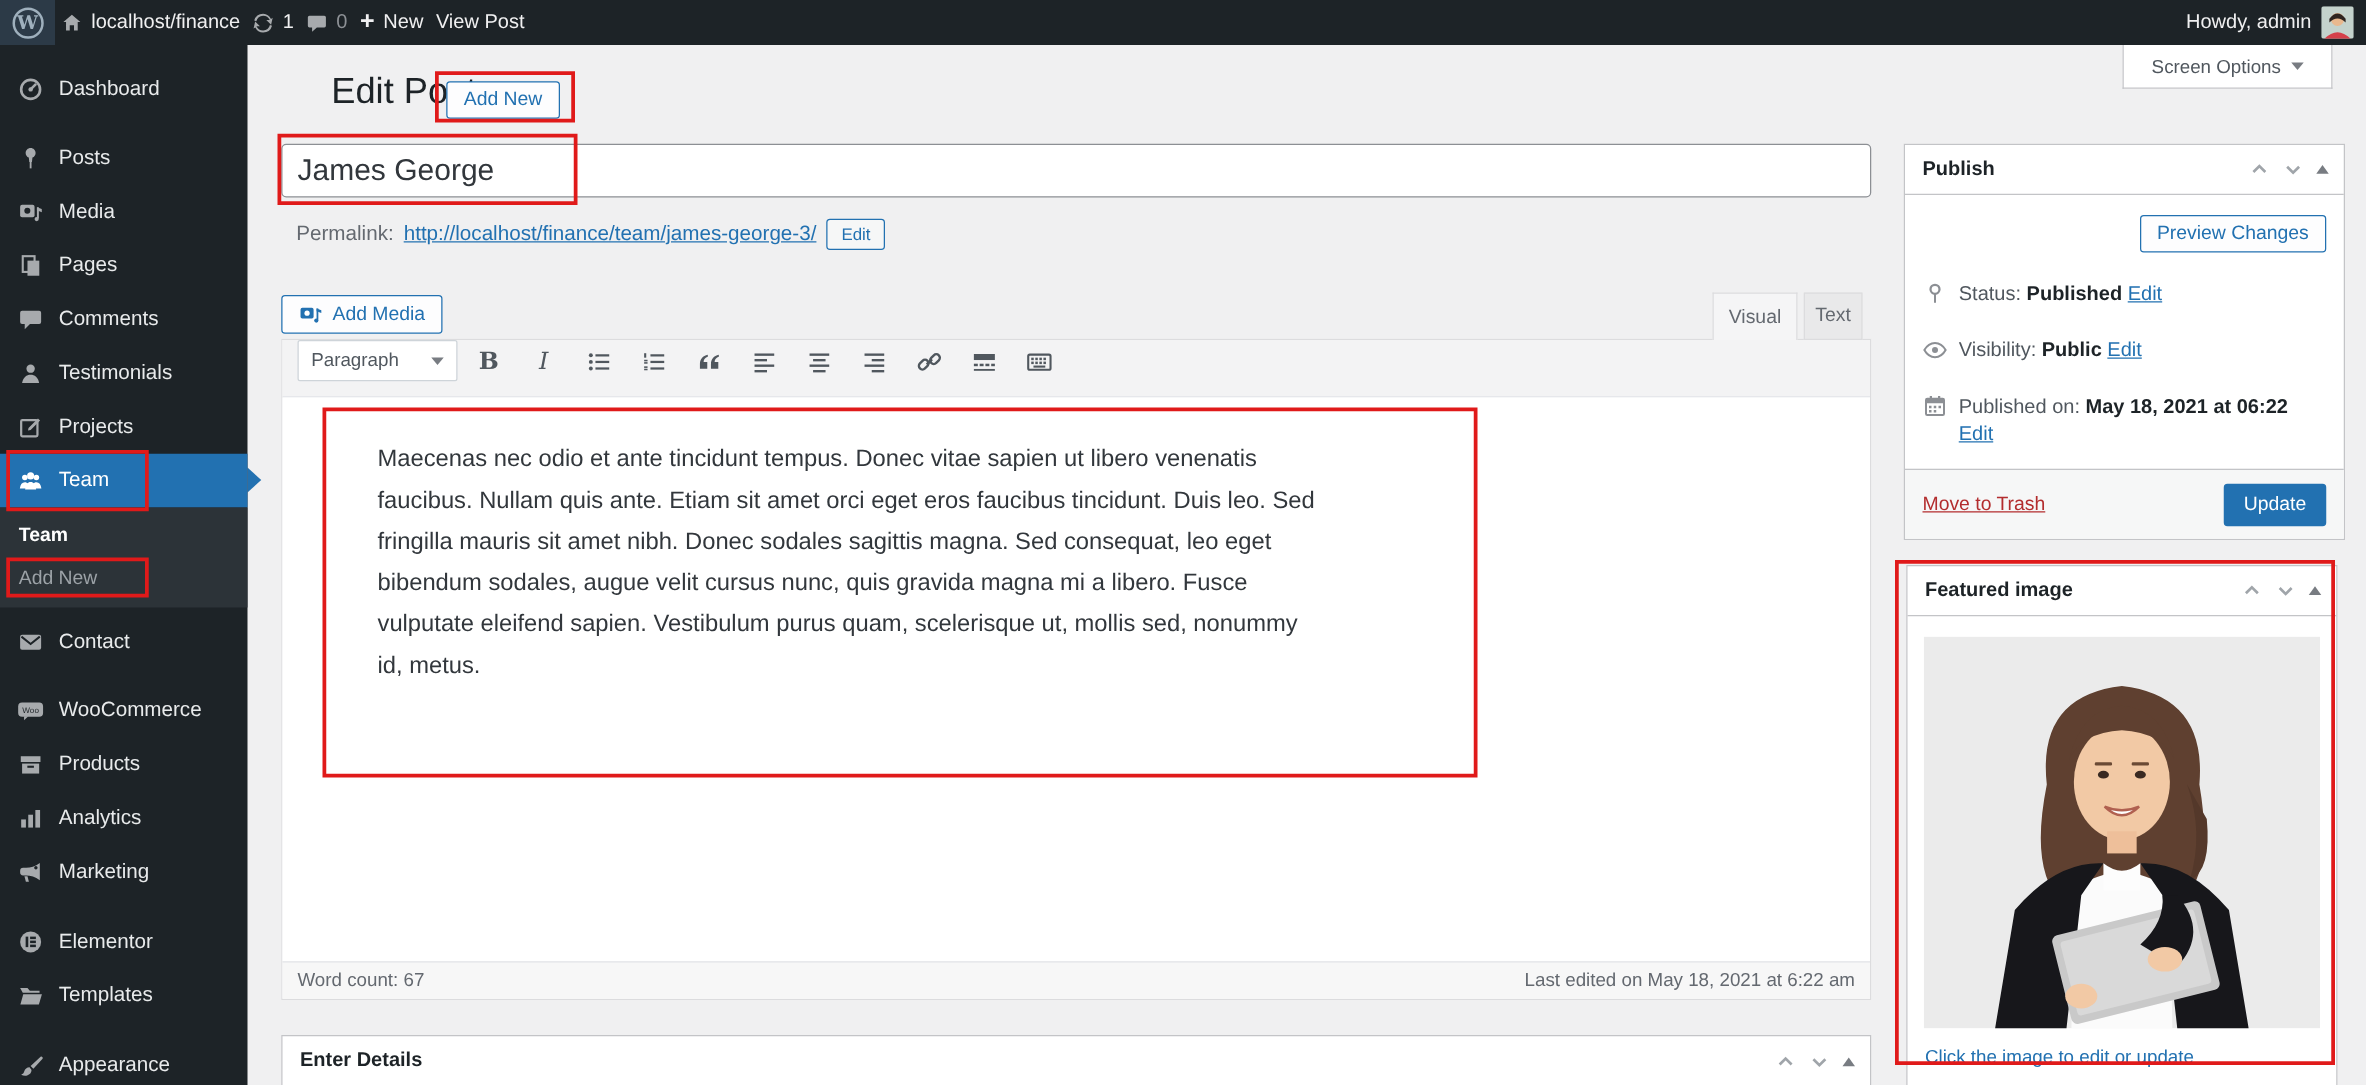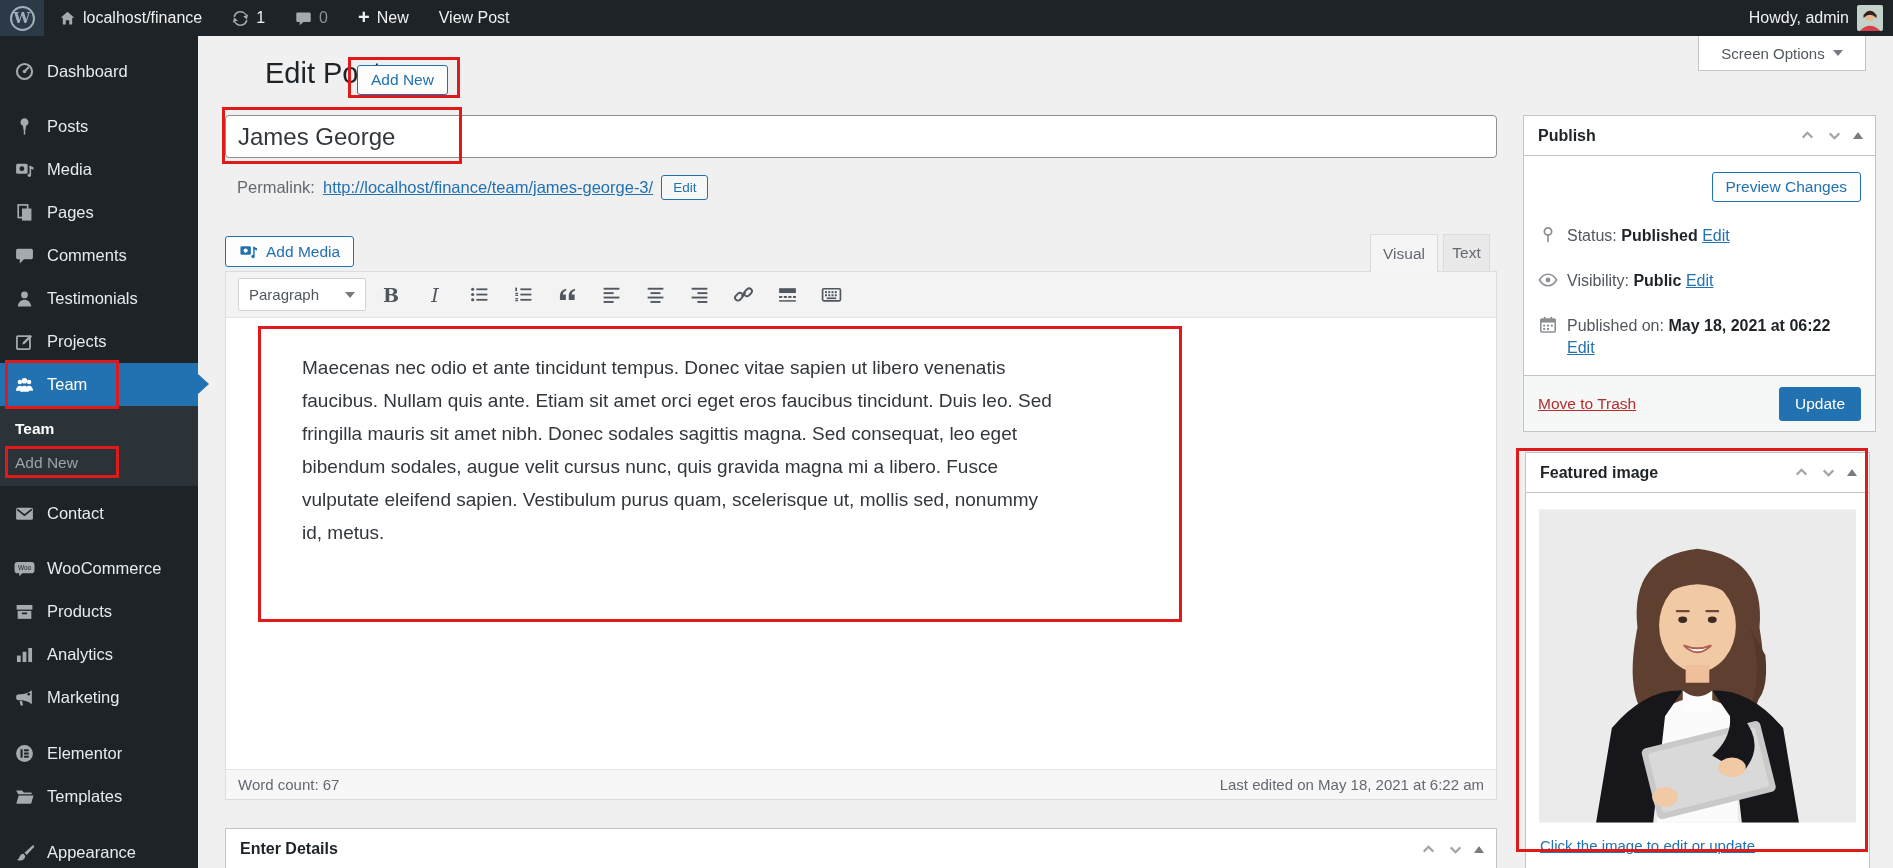--- a/index.html
+++ b/index.html
@@ -4,21 +4,21 @@
 <style>
   * { box-sizing: border-box; margin: 0; padding: 0; }
   html,body { background:#f0f0f1; }
   body { font-family:"Liberation Sans",sans-serif; }
   #screen { position:relative; width:1893px; height:868px; overflow:hidden; background:#f0f0f1; }
 
   
   .adminbar { position:absolute; left:0; top:0; width:1893px; height:36px; background:#1d2327; color:#f0f0f1; display:flex; align-items:center; justify-content:space-between; z-index:30; font-size:16px; }
   .ab-left { display:flex; align-items:center; height:100%; }
   .ab-right { display:flex; align-items:center; height:100%; padding-right:10px; gap:8px; }
-  .ab-item { display:flex; align-items:center; gap:7px; padding:0 15px; height:100%; color:#f0f0f1; cursor:pointer; }
+  .ab-item { display:flex; align-items:center; gap:7px; padding:0 5px; height:100%; color:#f0f0f1; cursor:pointer; }
   .ab-dim { color:#8d9196; }
   .wp-logo-tile { width:44px; height:100%; background:#2c3a47; display:flex; align-items:center; justify-content:center; }
   .wp-logo { width:25px; height:25px; border:2px solid #9fb0bd; border-radius:50%; color:#9fb0bd; display:flex; align-items:center; justify-content:center; font-family:"DejaVu Serif",serif; font-size:15px; font-weight:bold; }
   .ab-plus { font-size:20px; font-weight:bold; margin-top:-2px; }
   .avatar-svg { width:26px; height:26px; border-radius:2px; display:block; }
 
   
   .sidebar { position:absolute; left:0; top:36px; width:198px; height:832px; background:#1d2327; z-index:20; }
   .menu-item { display:flex; align-items:center; gap:12px; height:43px; padding-left:14px; color:#e8eaeb; font-size:16.5px; cursor:pointer; }
   .menu-item svg { width:21px; height:21px; flex:0 0 21px; }
@@ -45,21 +45,21 @@
   .title-input { position:absolute; left:225px; top:115px; width:1272px; height:43px; border:1px solid #8c8f94; border-radius:4px; background:#fff; font-size:24px; color:#32373c; padding:0 12px; font-family:"Liberation Sans",sans-serif; z-index:5; }
   .permalink-row { position:absolute; left:237px; top:175px; display:flex; align-items:center; gap:8px; font-size:16.5px; color:#646970; z-index:5; }
   .permalink-edit { background:#f6f7f7; border:1px solid #2271b1; border-radius:3px; color:#2271b1; font-size:13.5px; padding:4px 11px; cursor:pointer; }
 
   
   .add-media { position:absolute; left:225px; top:236px; z-index:5; }
   .tab { position:absolute; top:234px; height:38px; display:flex; align-items:center; justify-content:center; font-size:15.5px; color:#646970; cursor:pointer; border:1px solid #dcdcde; z-index:6; }
   .tab.visual { left:1370px; width:68px; background:#f5f5f6; border-bottom:none; }
   .tab.text { left:1443px; width:47px; background:#e9e9ea; }
   .editor { position:absolute; left:225px; top:271px; width:1272px; height:529px; border:1px solid #dcdcde; background:#fff; z-index:5; display:flex; flex-direction:column; }
-  .mce-toolbar { height:46px; background:#f3f3f4; border-bottom:1px solid #e2e4e7; display:flex; align-items:center; padding-left:12px; gap:6px; }
+  .mce-toolbar { height:46px; background:#f3f3f4; border-bottom:1px solid #e2e4e7; display:flex; align-items:flex-start; padding-left:12px; gap:6px; }
   .para-select { width:128px; height:33px; background:#fff; border:1px solid #ced4d9; border-radius:2px; display:flex; align-items:center; justify-content:space-between; padding:0 10px; font-size:15px; color:#50575e; cursor:pointer; }
   .tbtn { width:38px; height:34px; display:flex; align-items:center; justify-content:center; border-radius:2px; cursor:pointer; color:#50575e; }
   .tbtn svg { width:21px; height:21px; }
   .tbtn .bold-glyph { font-family:"DejaVu Serif",serif; font-weight:bold; font-size:19px; }
   .tbtn .italic-glyph { font-family:"DejaVu Serif",serif; font-style:italic; font-size:19px; }
   .mce-content { flex:1; background:#fff;padding-left:36px; }
   .mce-content p { margin:33px 0 0 40px; width:755px; font-size:19px; line-height:33px; color:#32373c; }
   .mce-statusbar { height:30px; background:#f7f7f7; border-top:1px solid #e2e4e7; display:flex; align-items:center; justify-content:space-between; padding:0 12px; font-size:15px; color:#646970; }
 
   

